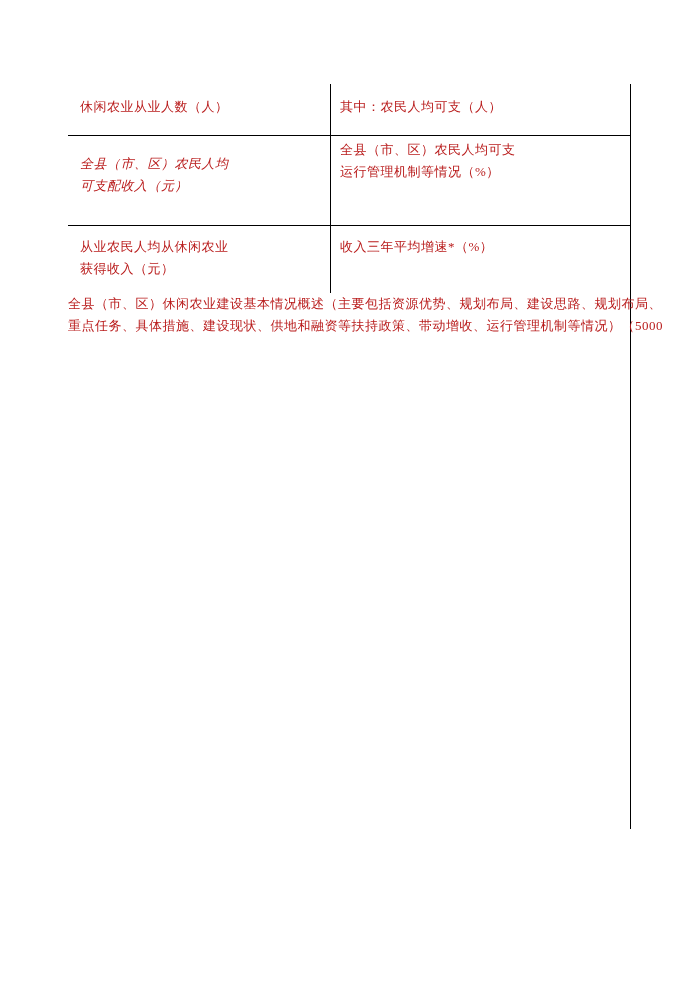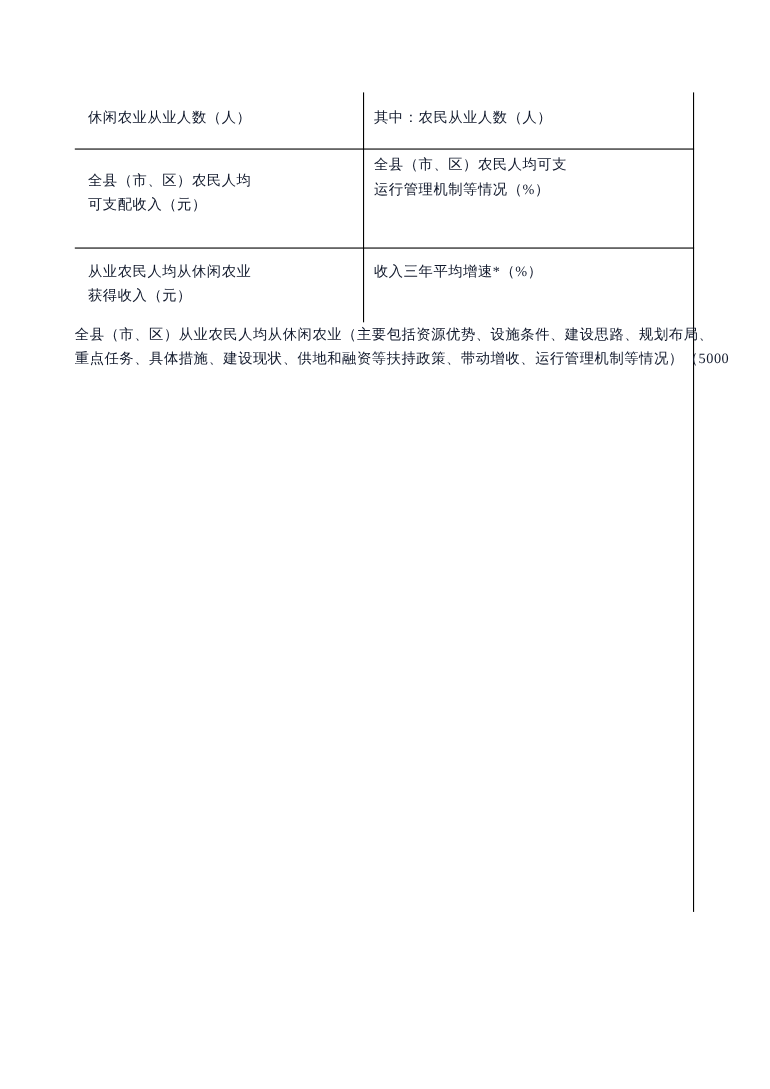--- a/index.html
+++ b/index.html
@@ -6,21 +6,21 @@
     margin: 0;
     padding: 0;
     background: #ffffff;
   }
   .page {
     position: relative;
     width: 700px;
     height: 990px;
     background: #ffffff;
     font-family: "Liberation Serif", "DejaVu Serif", serif;
-    color: #0f172a;
+    color: #b91c1c;
     overflow: hidden;
   }
   .hline {
     position: absolute;
     left: 68px;
     width: 563px;
     height: 0;
     border-top: 1px solid #000000;
   }
   .hline-1 { top: 135px; }
@@ -34,21 +34,21 @@
   .vline-right  { left: 630px; top: 84px; height: 745px; }
   .cell {
     position: absolute;
     font-size: 13px;
     line-height: 22px;
     letter-spacing: 0.5px;
     white-space: nowrap;
   }
   .cell-r1l { left: 80px;  top: 96px;  }
   .cell-r1r { left: 340px; top: 96px;  }
-  .cell-r2l { left: 80px;  top: 153px; }
+  .cell-r2l { left: 80px;  top: 153px; font-style: italic; }
   .cell-r2r { left: 340px; top: 139px; }
   .cell-r3l { left: 80px;  top: 236px; }
   .cell-r3r { left: 340px; top: 236px; }
   .overview {
     position: absolute;
     left: 68px;
     top: 293px;
     width: 566px;
     font-size: 13px;
     line-height: 22px;
@@ -63,38 +63,38 @@
 
   <div class="hline hline-1"></div>
   <div class="hline hline-2"></div>
   <div class="vline vline-middle"></div>
   <div class="vline vline-right"></div>
 
   <div class="cell cell-r1l">
     <div>休闲农业从业人数（人）</div>
   </div>
   <div class="cell cell-r1r">
-    <div>其中：农民从业人数（人）</div>
+    <div>其中：农民人均可支（人）</div>
   </div>
 
   <div class="cell cell-r2l">
     <div>全县（市、区）农民人均</div>
     <div>可支配收入（元）</div>
   </div>
   <div class="cell cell-r2r">
     <div>全县（市、区）农民人均可支</div>
     <div>运行管理机制等情况（%）</div>
   </div>
 
   <div class="cell cell-r3l">
     <div>从业农民人均从休闲农业</div>
     <div>获得收入（元）</div>
   </div>
   <div class="cell cell-r3r">
     <div>收入三年平均增速*（%）</div>
   </div>
 
   <div class="overview">
-    <div>全县（市、区）从业农民人均从休闲农业（主要包括资源优势、设施条件、建设思路、规划布局、</div>
+    <div>全县（市、区）休闲农业建设基本情况概述（主要包括资源优势、规划布局、建设思路、规划布局、</div>
     <div>重点任务、具体措施、建设现状、供地和融资等扶持政策、带动增收、运行管理机制等情况）（5000</div>
   </div>
 
 </div>
 
 </body></html>

